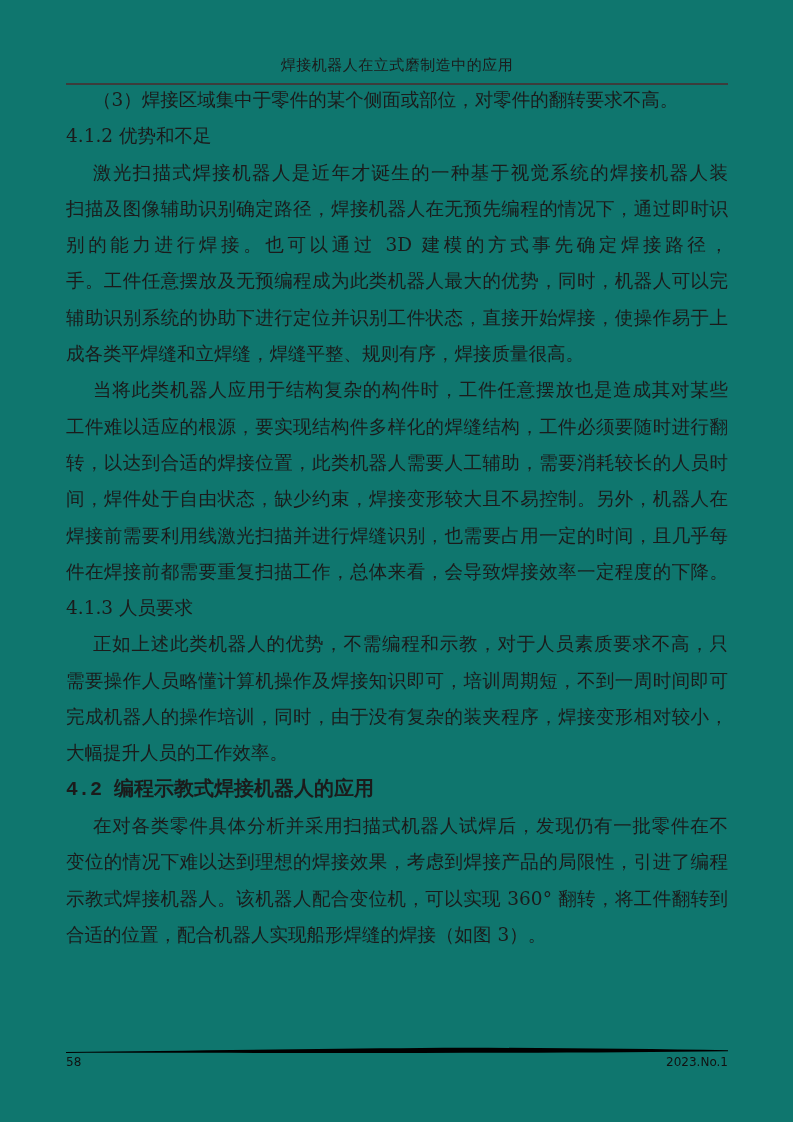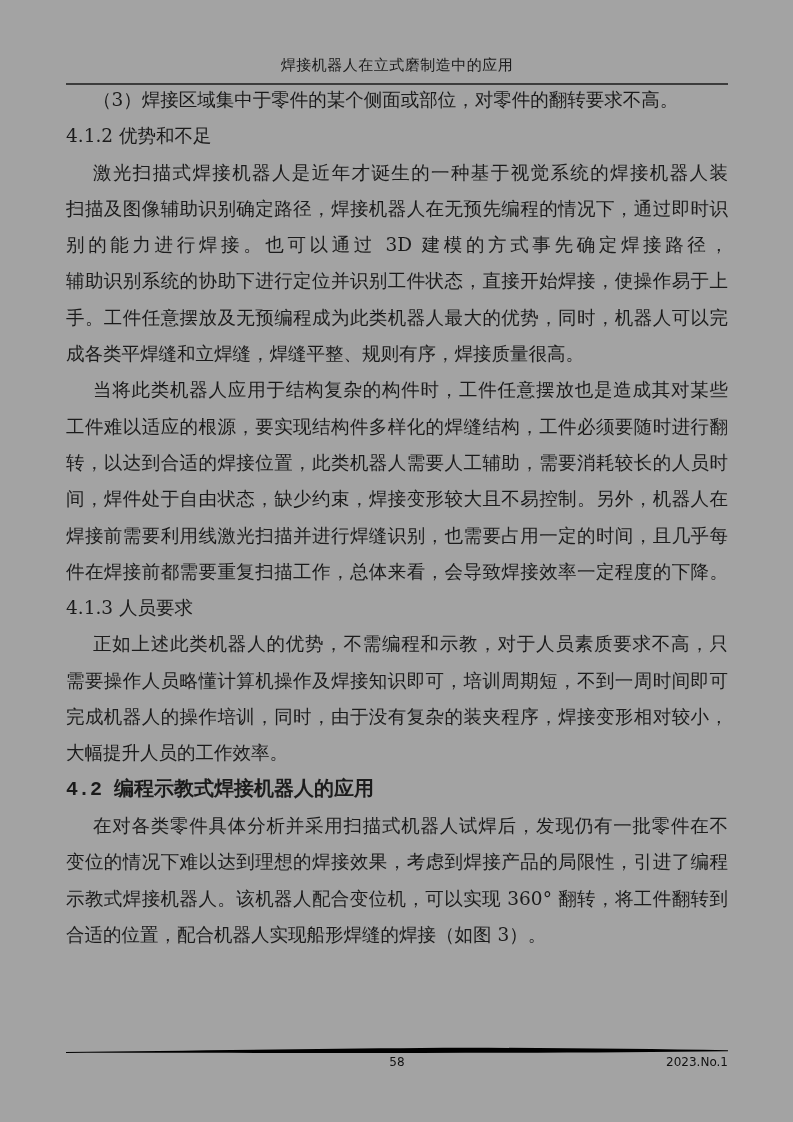--- a/index.html
+++ b/index.html
@@ -4,21 +4,21 @@
 <style>
   html, body {
     margin: 0;
     padding: 0;
     background: #ffffff;
   }
   .page {
     position: relative;
     width: 793px;
     height: 1122px;
-    background: #a3a3a3;
+    background: #0f766e;
     overflow: hidden;
     font-family: "DejaVu Serif", "Liberation Serif", serif;
     color: #1b1b1b;
   }
   
   .running-header {
     position: absolute;
     left: 66px;
     top: 56px;
     width: 662px;
@@ -79,21 +79,21 @@
     width: 662px;
     height: 18px;
     font-family: "DejaVu Sans", "Liberation Sans", sans-serif;
     font-size: 12px;
     color: #111111;
   }
   .page-number {
     position: absolute;
     left: 0;
     right: 0;
-    text-align: center;
+    text-align: left;
   }
   .issue-label {
     position: absolute;
     right: 0;
     top: 0;
   }
 </style>
 </head>
 <body>
 
@@ -102,22 +102,22 @@
   <div class="running-header">焊接机器人在立式磨制造中的应用</div>
 
   <div class="header-rule"></div>
 
   <div class="article">
     <div class="ln indent">（3）焊接区域集中于零件的某个侧面或部位，对零件的翻转要求不高。</div>
     <div class="ln">4.1.2 优势和不足</div>
     <div class="ln indent just">激光扫描式焊接机器人是近年才诞生的一种基于视觉系统的焊接机器人装</div>
     <div class="ln just">扫描及图像辅助识别确定路径，焊接机器人在无预先编程的情况下，通过即时识</div>
     <div class="ln just">别的能力进行焊接。也可以通过 3D 建模的方式事先确定焊接路径，焊接机器人在</div>
+    <div class="ln just">手。工件任意摆放及无预编程成为此类机器人最大的优势，同时，机器人可以完</div>
     <div class="ln just">辅助识别系统的协助下进行定位并识别工件状态，直接开始焊接，使操作易于上</div>
-    <div class="ln just">手。工件任意摆放及无预编程成为此类机器人最大的优势，同时，机器人可以完</div>
     <div class="ln">成各类平焊缝和立焊缝，焊缝平整、规则有序，焊接质量很高。</div>
     <div class="ln indent just">当将此类机器人应用于结构复杂的构件时，工件任意摆放也是造成其对某些</div>
     <div class="ln just">工件难以适应的根源，要实现结构件多样化的焊缝结构，工件必须要随时进行翻</div>
     <div class="ln just">转，以达到合适的焊接位置，此类机器人需要人工辅助，需要消耗较长的人员时</div>
     <div class="ln just">间，焊件处于自由状态，缺少约束，焊接变形较大且不易控制。另外，机器人在</div>
     <div class="ln just">焊接前需要利用线激光扫描并进行焊缝识别，也需要占用一定的时间，且几乎每</div>
     <div class="ln just">件在焊接前都需要重复扫描工作，总体来看，会导致焊接效率一定程度的下降。</div>
     <div class="ln">4.1.3 人员要求</div>
     <div class="ln indent just">正如上述此类机器人的优势，不需编程和示教，对于人员素质要求不高，只</div>
     <div class="ln just">需要操作人员略懂计算机操作及焊接知识即可，培训周期短，不到一周时间即可</div>

